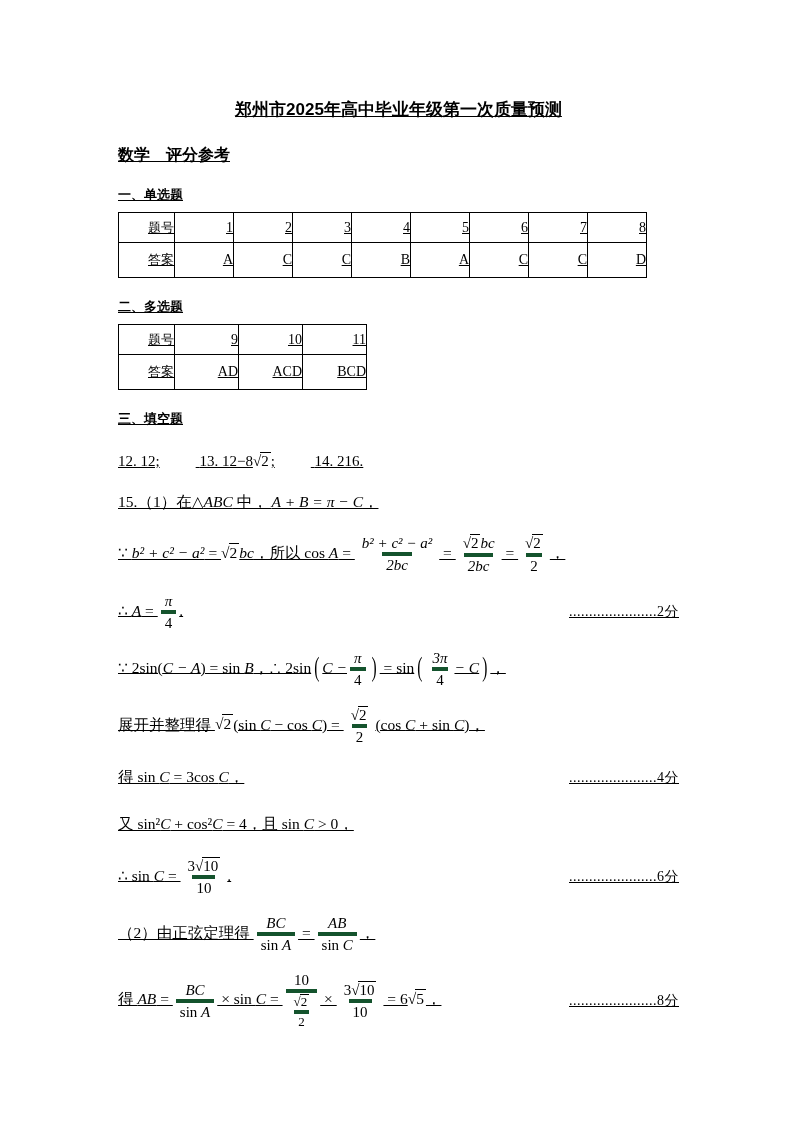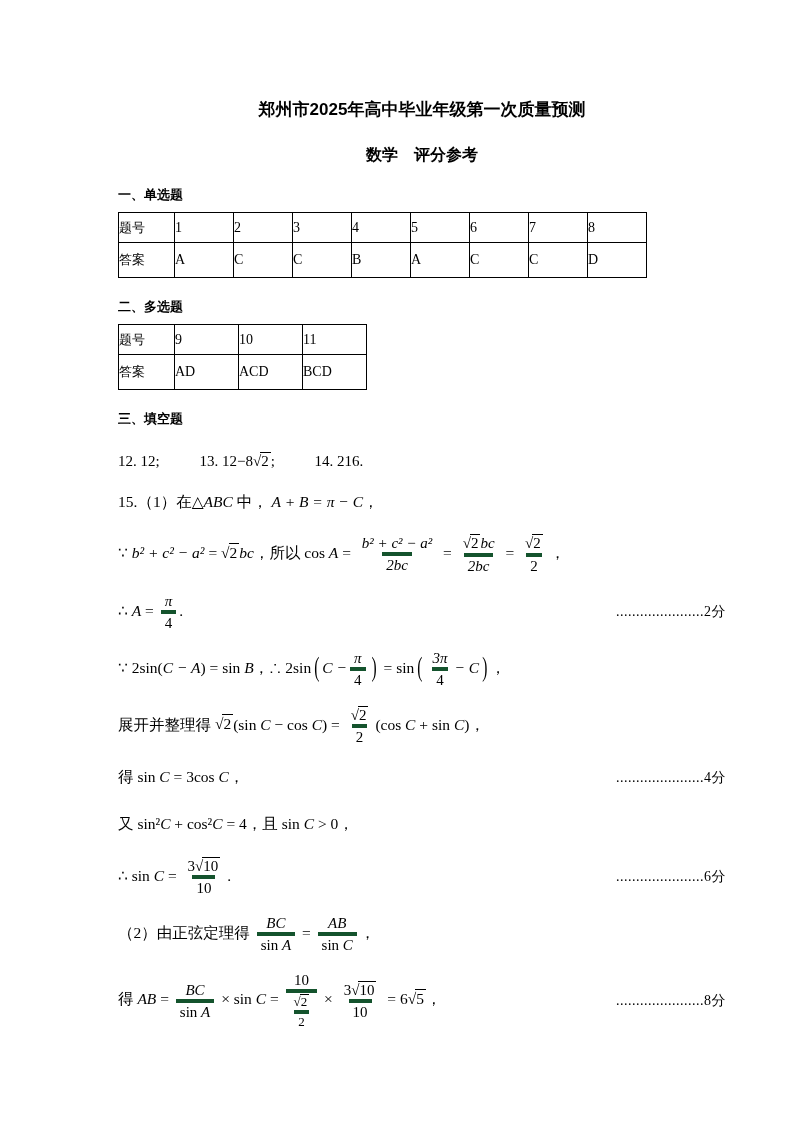--- a/index.html
+++ b/index.html
@@ -2,37 +2,37 @@
 <html><head>
 <meta charset="utf-8">
 <style>
   * { margin:0; padding:0; box-sizing:border-box; }
   html,body { background:#ffffff; }
   body {
     width:794px; height:1123px; overflow:hidden;
     font-family:"Liberation Serif","DejaVu Serif",serif;
     color:#000;
   }
-  .page { padding:98px 68px 0 118px; }
+  .page { padding:98px 115px 0 118px;text-decoration:underline; }
 
   .title {
     text-align:center; font-weight:bold; font-size:17px;
     font-family:"Liberation Sans","DejaVu Sans",sans-serif;
   }
   .subtitle {
-    text-align:center; font-weight:bold; font-size:16px; margin-top:24px;
+    text-align:left; font-weight:bold; font-size:16px; margin-top:24px;
     font-family:"Liberation Sans","DejaVu Sans",sans-serif;
   }
   .sec-heading {
     font-weight:bold; font-size:13px; margin-top:20px;
     font-family:"Liberation Sans","DejaVu Sans",sans-serif;
   }
 
   table.tbl { border-collapse:collapse; margin-top:8px; table-layout:fixed; }
-  .tbl td { border:1px solid #000; text-align:left; font-size:14px; padding:0; }
+  .tbl td { border:1px solid #000; text-align:right; font-size:14px; padding:0; }
   .tbl td.hc { font-size:13px; }
   .tbl1 td { width:59px; } .tbl1 td.hc { width:56px; }
   .tbl2 td { width:64px; } .tbl2 td.hc { width:56px; }
   .num-row td { height:30px; }
   .ans-row td { height:35px; }
 
   .fill-line { margin-top:24px; font-size:15px; }
   .fitem { margin-right:36px; white-space:nowrap; }
 
   .line {

